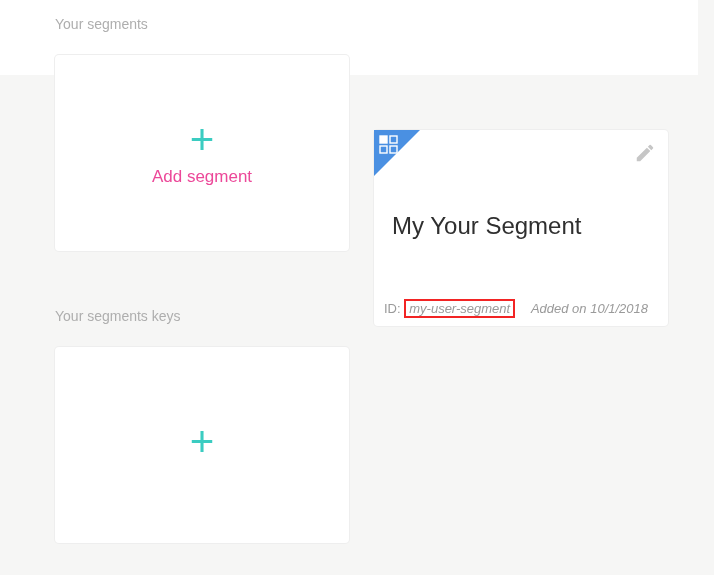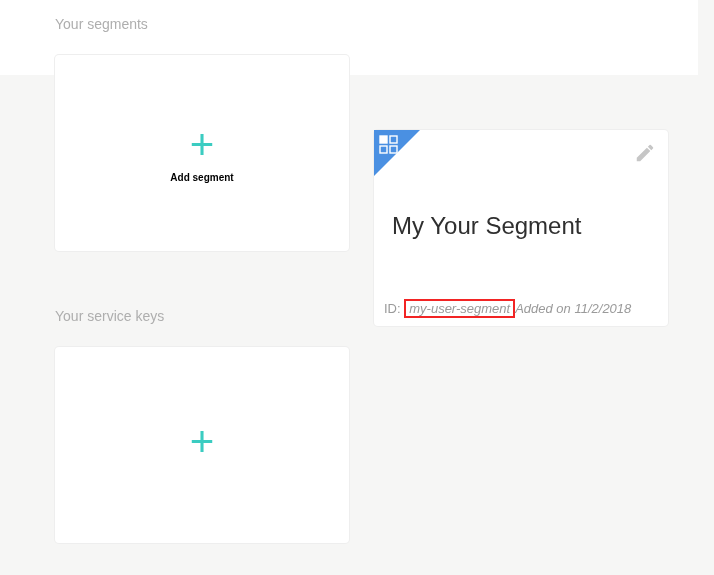--- a/index.html
+++ b/index.html
@@ -45,23 +45,23 @@
     cursor: pointer;
   }
   .plus {
     font-size: 42px;
     line-height: 1;
     color: #3bccc1;
     font-weight: 400;
     margin-bottom: 6px;
   }
   .add-label {
-    color: #000000;
-    font-size: 10px;
-    font-weight: 700;
+    color: #ec4899;
+    font-size: 17px;
+    font-weight: 400;
   }
   .content-card {
     position: relative;
   }
   .corner {
     position: absolute;
     top: 0;
     left: 0;
     width: 0;
     height: 0;
@@ -82,20 +82,21 @@
     font-size: 24px;
     font-weight: 500;
     color: #2f2f2f;
   }
   .footer {
     position: absolute;
     bottom: 10px;
     left: 10px;
     right: 20px;
     display: flex;
+    justify-content: space-between;
     align-items: baseline;
     font-size: 13px;
     color: #9a9a9a;
   }
   .id-label { font-size: 13px; }
   .id-val {
     border: 2px solid #f22424;
     padding: 0 3px;
     font-style: italic;
     color: #9a9a9a;
@@ -139,23 +140,23 @@
         <path d="M3 17.25V21h3.75l11.06-11.06-3.75-3.75L3 17.25zM20.71 7.04a1 1 0 0 0 0-1.41l-2.34-2.34a1 1 0 0 0-1.41 0l-1.83 1.83 3.75 3.75 1.83-1.83z"></path>
         <path d="M3 21h18v-2H11z" fill="none"></path>
       </svg>
     </div>
     <div class="card-title">My Your Segment</div>
     <div class="footer">
       <span>
         <span class="id-label">ID:</span>
         <span class="id-val">my-user-segment</span>
       </span>
-      <span class="added">Added on 11/2/2018</span>
+      <span class="added">Added on 10/1/2018</span>
     </div>
   </div>
 
-  <div class="section-title" style="top:308px;">Your service keys</div>
+  <div class="section-title" style="top:308px;">Your segments keys</div>
 
   <div class="card add-card" style="top:347px; left:55px;">
     <div class="plus">+</div>
   </div>
 
 </div>
 
 </body></html>

